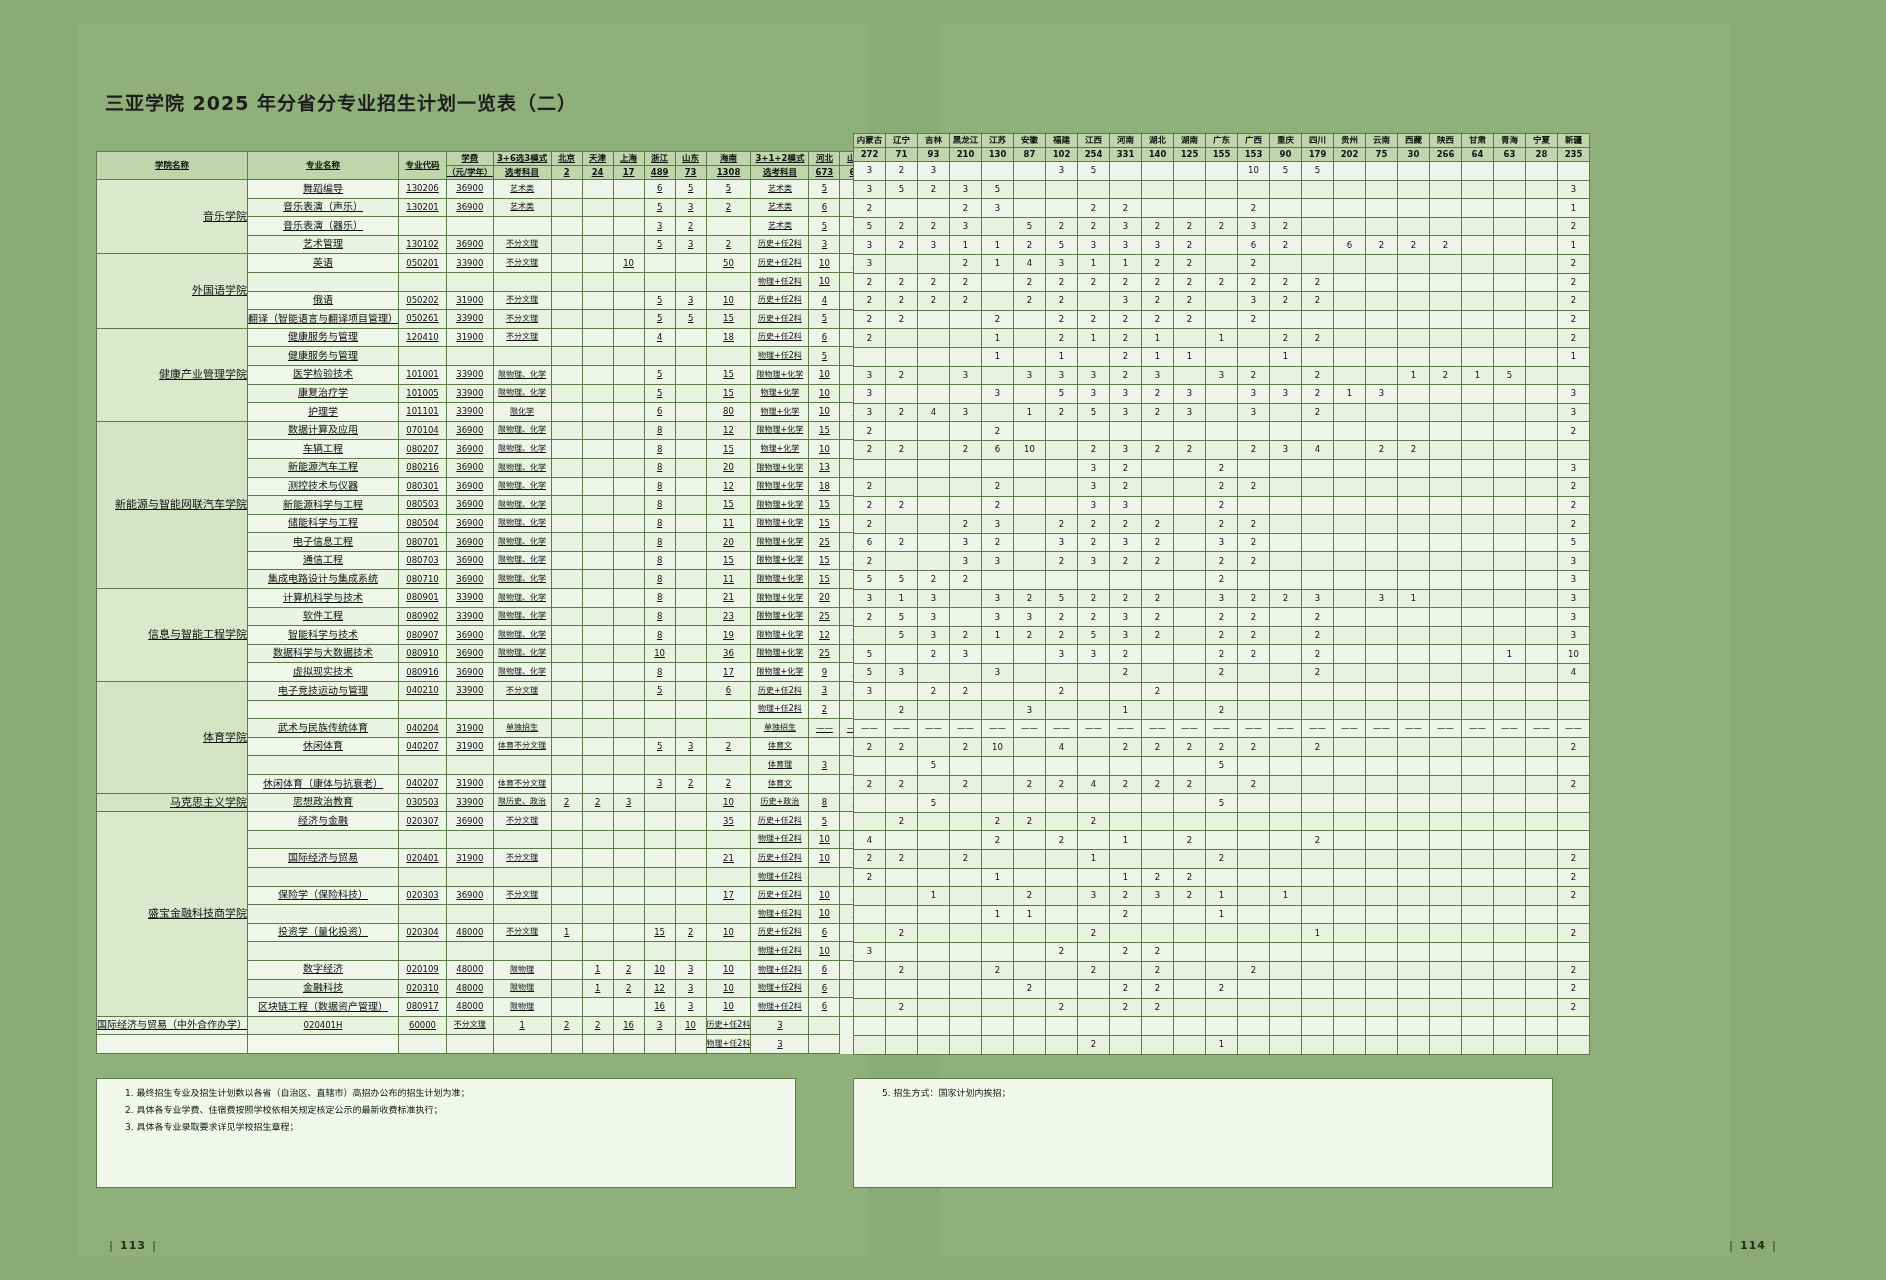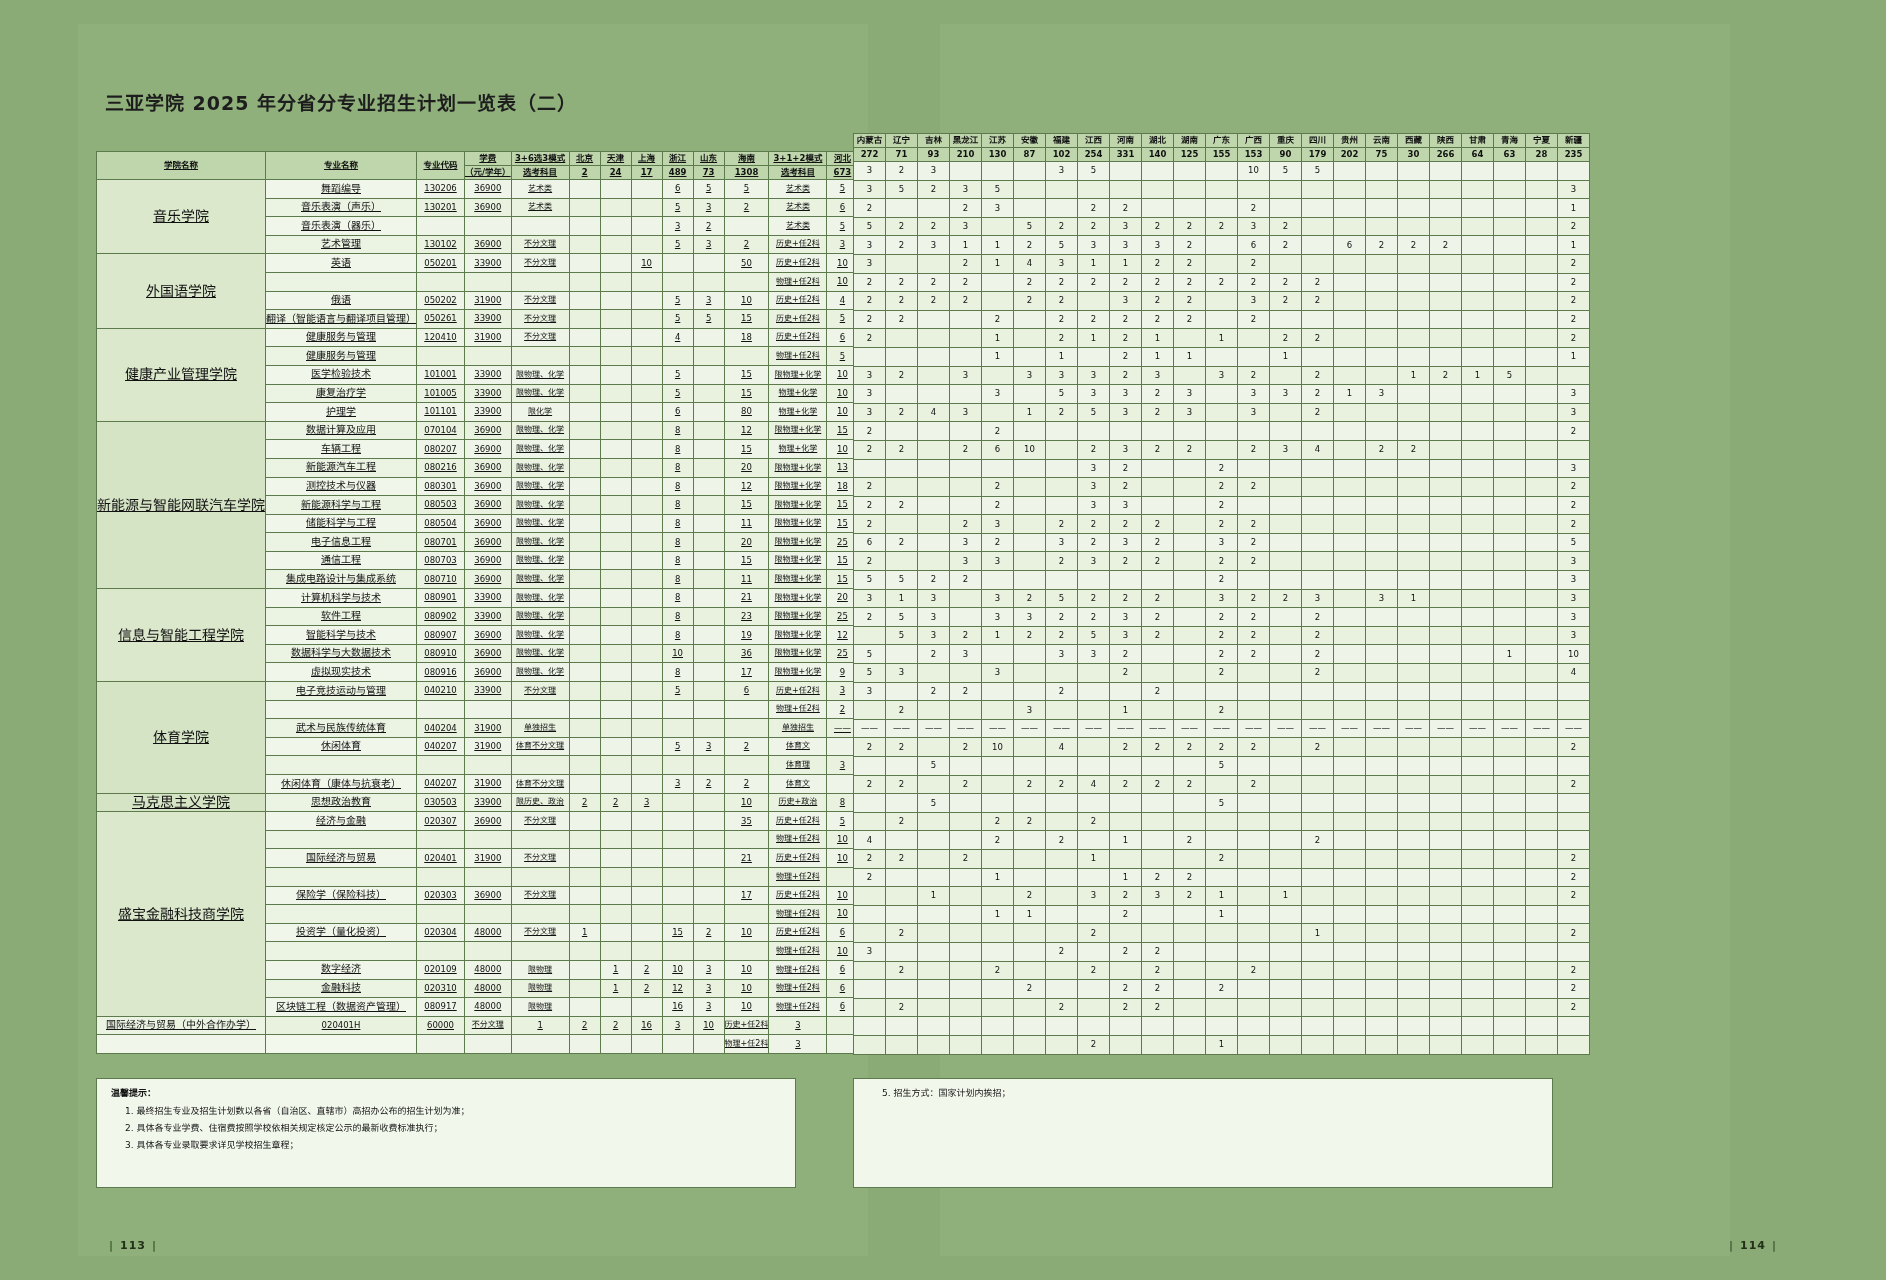--- a/index.html
+++ b/index.html
@@ -61,21 +61,21 @@
   .col-college{width:85px;background:#dde9cf;font-size:8.5px;}
   .col-major{width:125px;background:#f3f8ed;}
   .col-code{width:48px;}
   .col-fee{width:40px;}
   .col-sel36{width:58px;}
   .col-prov{width:31px;}
   .col-sel312{width:58px;}
 
   tbody tr{height:17.6px;}
   tbody td{height:17.6px;}
-  tbody td.cell-college{background:#dbe8cc;font-size:14px;}
+  tbody td.cell-college{background:#dbe8cc;font-size:11px;text-align:right;}
   tbody td.cell-major{background:#f0f6e9;font-size:10px;}
   tbody td.cell-sel{font-size:8px;}
   tbody td.num{font-size:8.5px;}
   tbody tr:nth-child(even) td{background:#e9f1df;}
   tbody tr:nth-child(even) td.cell-college{background:#d6e4c6;}
   tbody tr:nth-child(even) td.cell-major{background:#ebf3e2;}
 
   .prov-head{width:31px;}
   .rt-col{width:31px;}
 
@@ -2134,21 +2134,20 @@
           <td class="rt-col num"></td>
           <td class="rt-col num"></td>
           <td class="rt-col num"></td>
           <td class="rt-col num"></td>
           <td class="rt-col num"></td>
         </tr>
       </tbody>
   </table>
 
   <div class="notes notes-left">
-    <div class="n-title">温馨提示：</div>
     <div class="n-line">1. 最终招生专业及招生计划数以各省（自治区、直辖市）高招办公布的招生计划为准；</div>
     <div class="n-line">2. 具体各专业学费、住宿费按照学校依相关规定核定公示的最新收费标准执行；</div>
     <div class="n-line">3. 具体各专业录取要求详见学校招生章程；</div>
   </div>
 
   <div class="notes notes-right">
     <div class="n-line">5. 招生方式：国家计划内挨招；</div>
   </div>
 
   <div class="folio folio-left">

